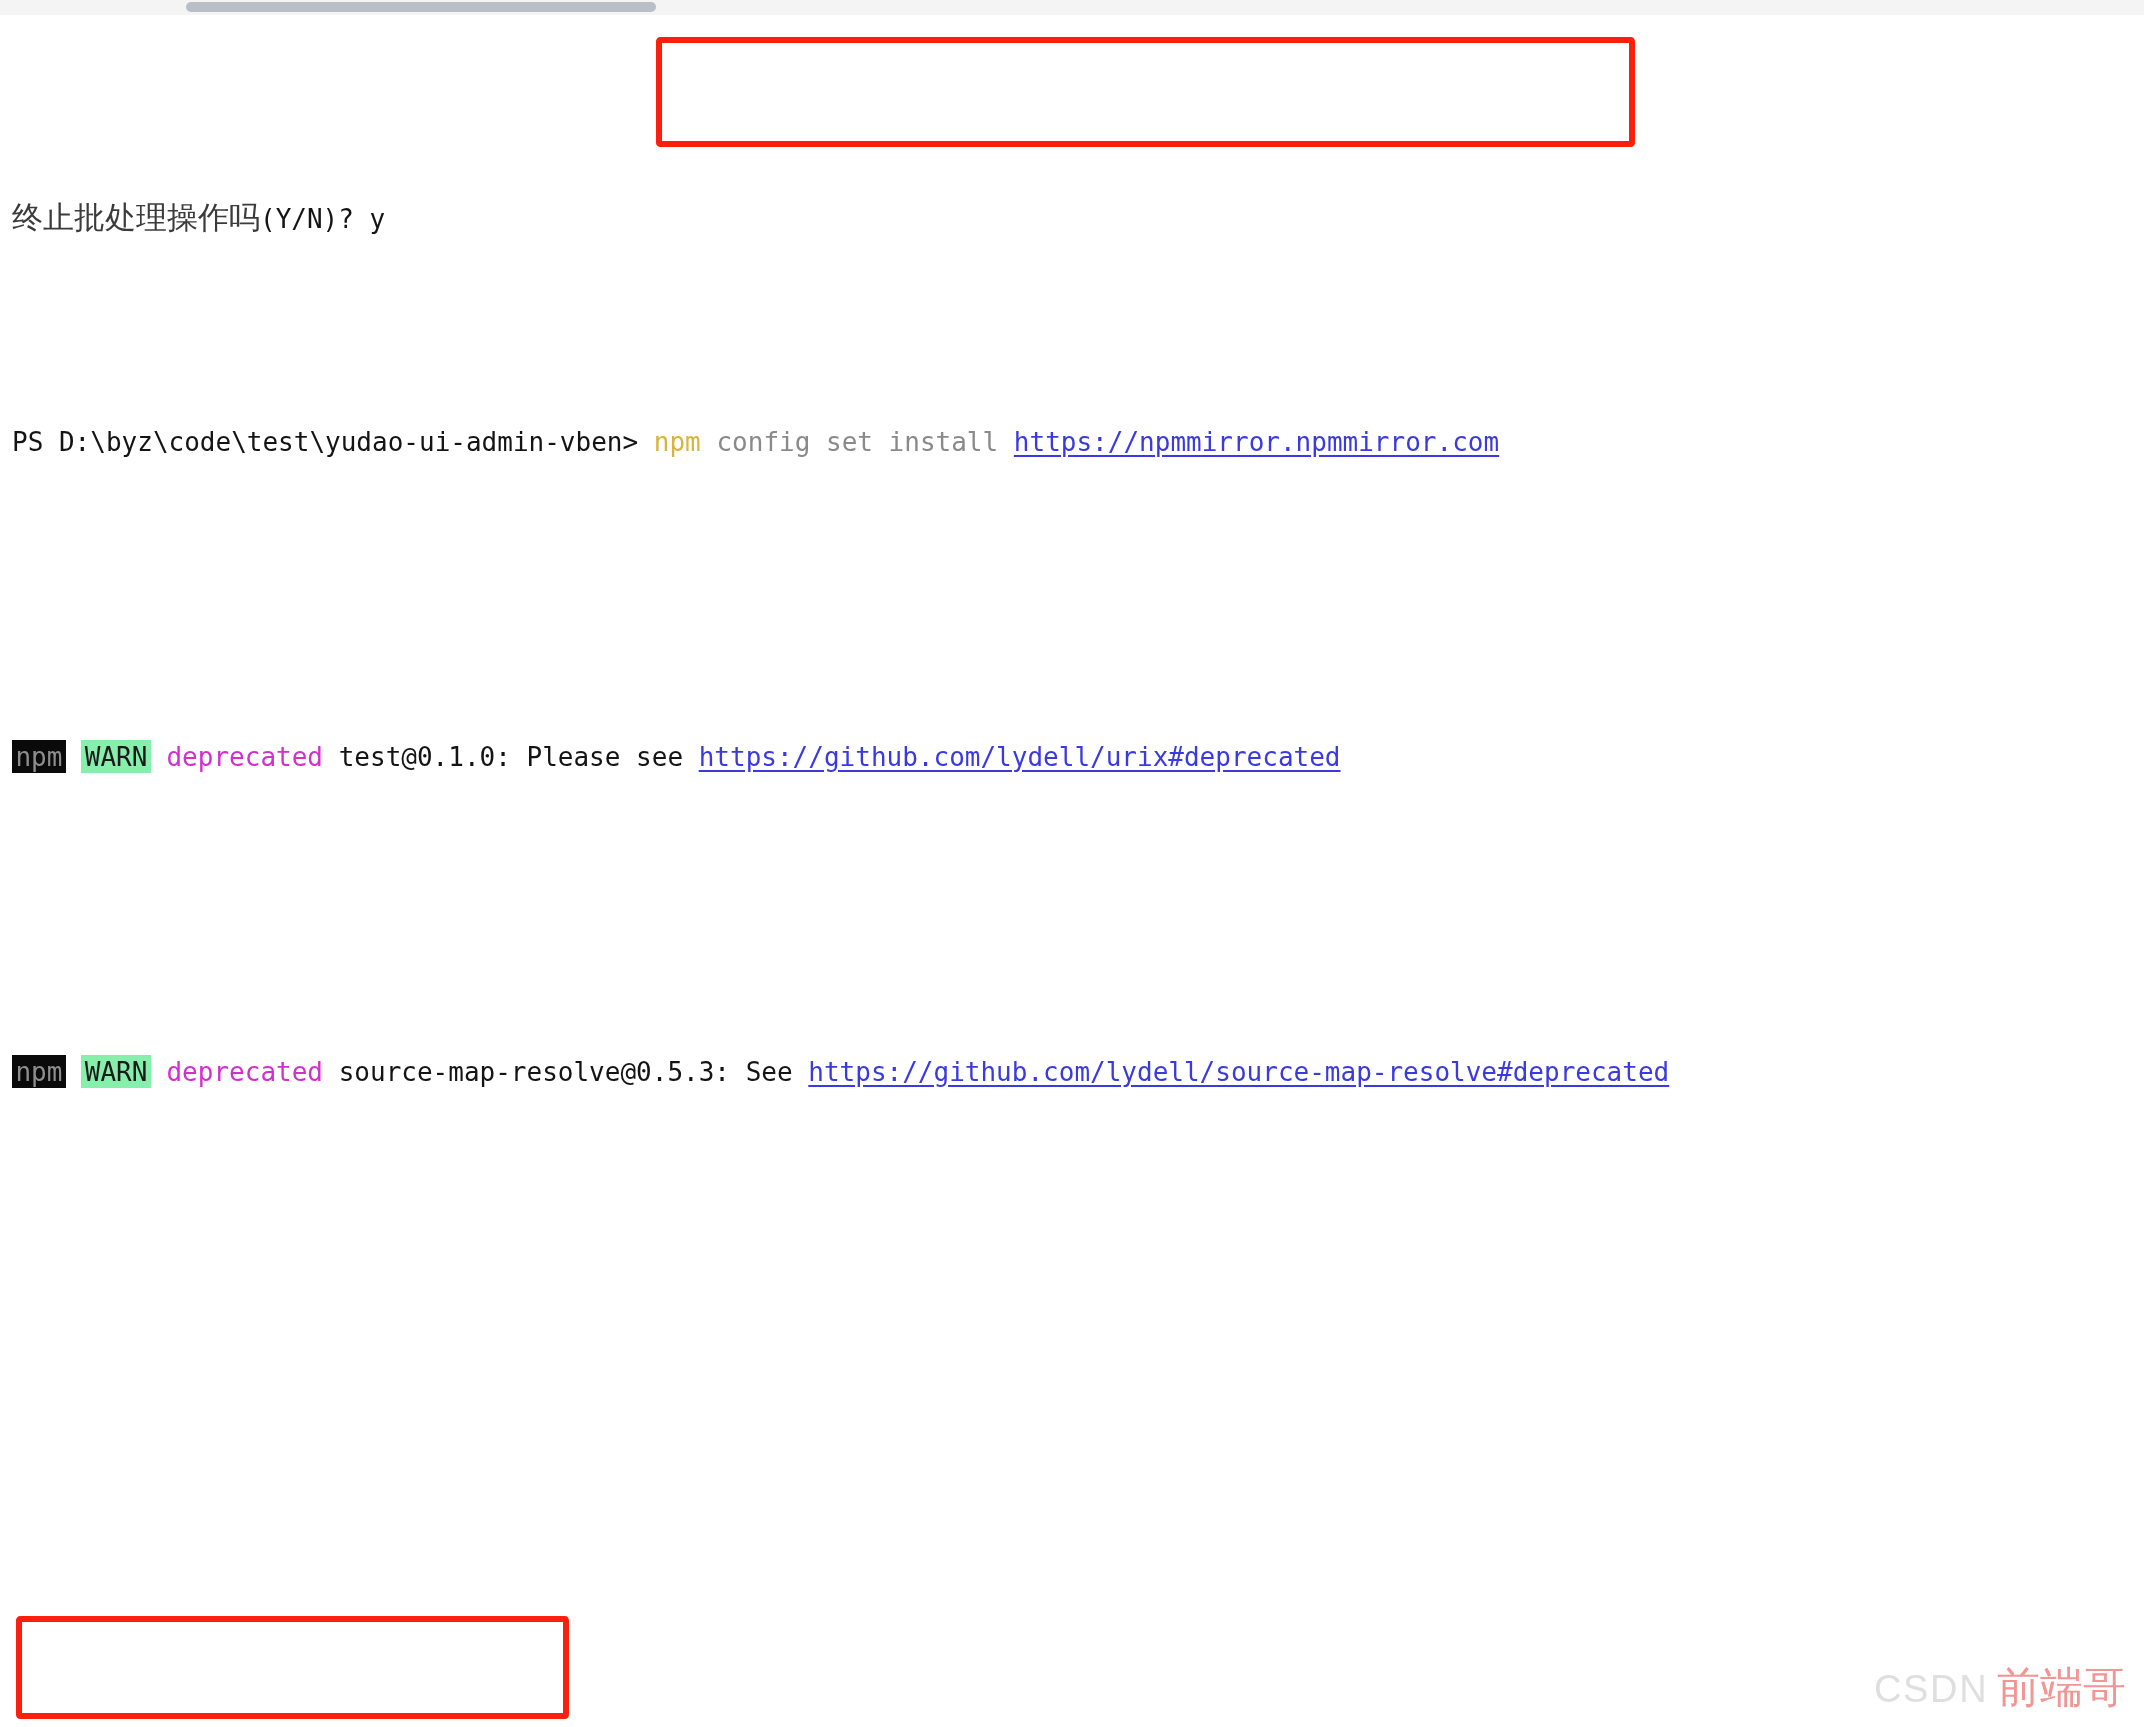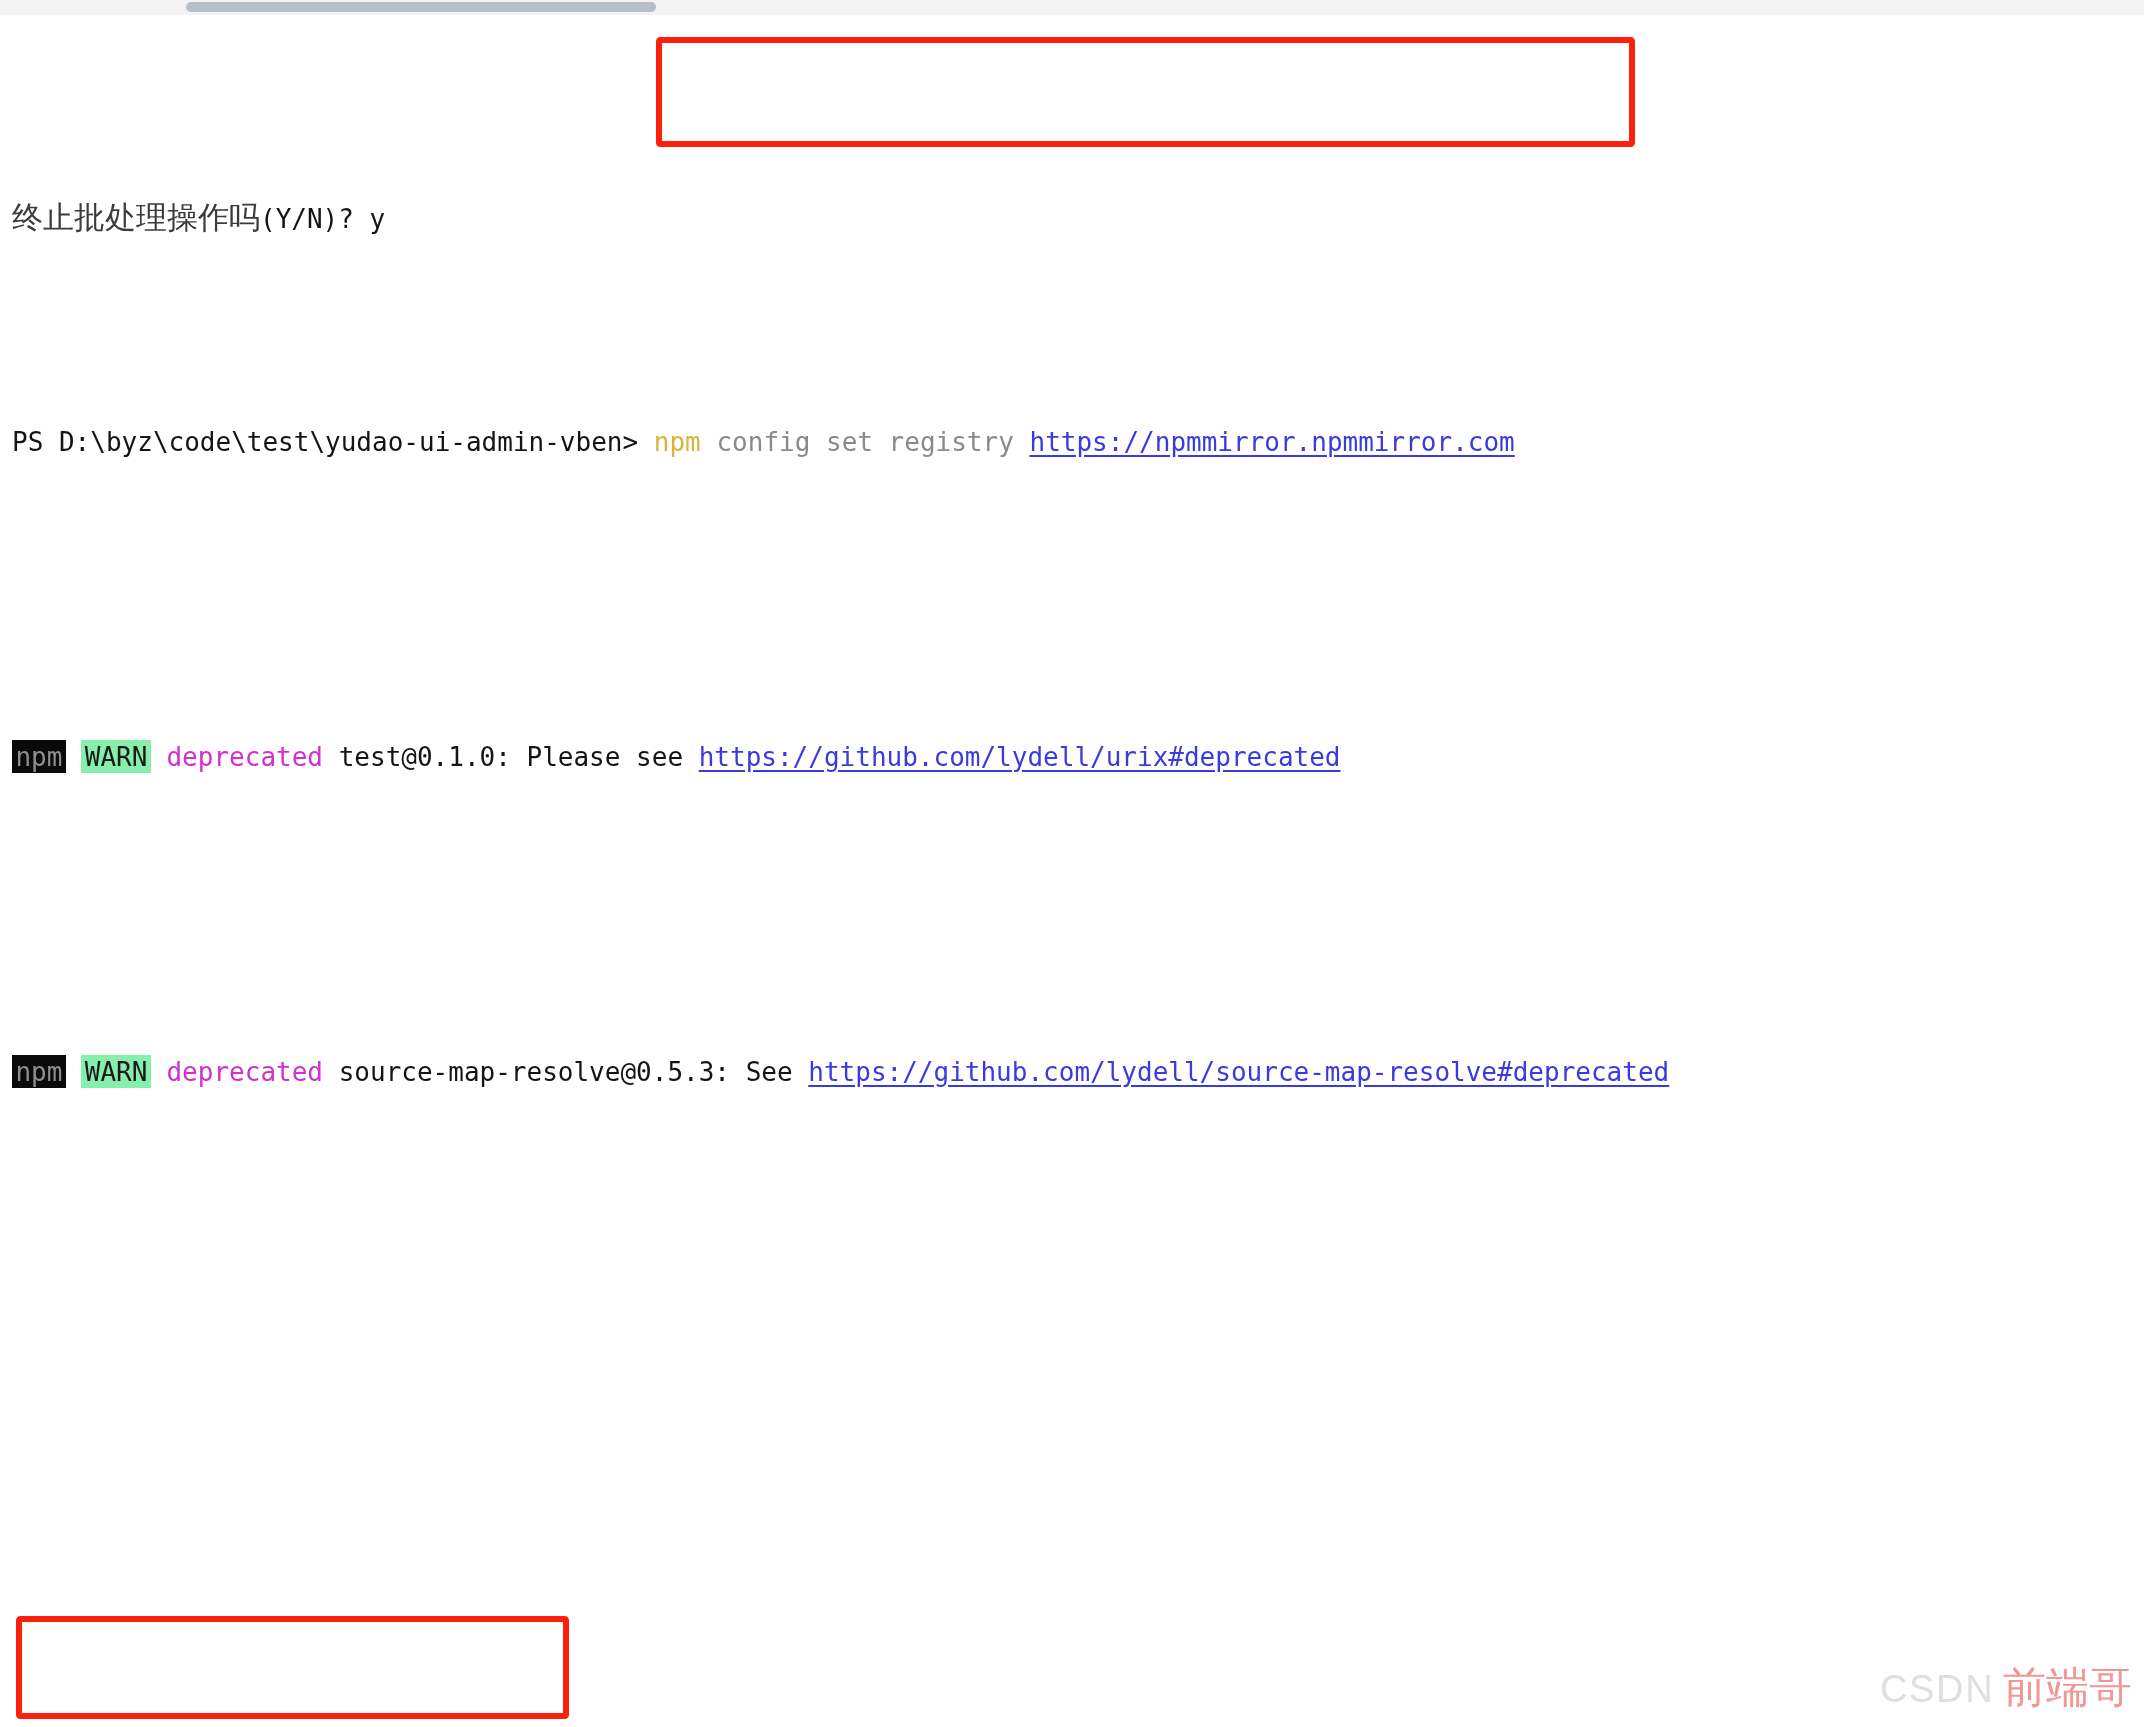--- a/index.html
+++ b/index.html
@@ -104,21 +104,21 @@
   #redbox-vite-ready {
     left: 15.5px;
     top: 1616px;
     width: 553px;
     height: 103px;
   }
 
   
   .watermark {
     position: absolute;
-    right: 13px;
+    right: 19px;
     bottom: 15.5px;
     font-family: "Liberation Sans", sans-serif;
     font-size: 38px;
     line-height: 48px;
     white-space: nowrap;
     opacity: 0.9;
   }
   .watermark .wm-csdn { color: #dcdcdc; letter-spacing: 1.7px; }
   .watermark .wm-name {
     color: #f08a8a;
@@ -135,21 +135,21 @@
   <div class="scrollbar-track">
     <div class="scrollbar-thumb"></div>
   </div>
 
   <div class="console">
 
     
     <div class="line"><span class="tok-cjk">终止批处理操作吗</span><span class="tok-plain">(Y/N)? y</span></div>
 
     
-    <div class="line"><span class="tok-plain">PS D:\byz\code\test\yudao-ui-admin-vben&gt;</span><span class="tok-plain"> </span><span class="tok-npm">npm</span><span class="tok-cmd"> config set registry </span><span class="tok-link">https://npmmirror.npmmirror.com</span></div>
+    <div class="line"><span class="tok-plain">PS D:\byz\code\test\yudao-ui-admin-vben&gt;</span><span class="tok-plain"> </span><span class="tok-npm">npm</span><span class="tok-cmd"> config set install </span><span class="tok-link">https://npmmirror.npmmirror.com</span></div>
 
     
 
     
     <div class="line"><span class="tok-npmbadge">npm</span><span> </span><span class="tok-warnbadge">WARN</span><span> </span><span class="tok-deprecated">deprecated</span><span class="tok-plain"> test@0.1.0: Please see </span><span class="tok-link">https://github.com/lydell/urix#deprecated</span></div>
 
     
 
     
     <div class="line"><span class="tok-npmbadge">npm</span><span> </span><span class="tok-warnbadge">WARN</span><span> </span><span class="tok-deprecated">deprecated</span><span class="tok-plain"> source-map-resolve@0.5.3: See </span><span class="tok-link">https://github.com/lydell/source-map-resolve#deprecated</span></div>

